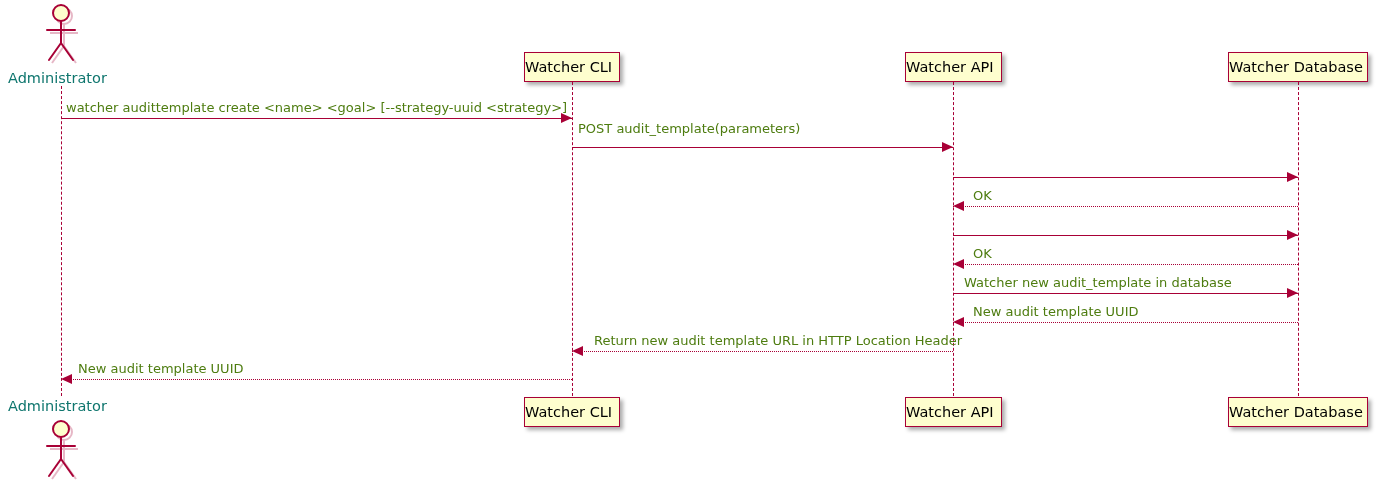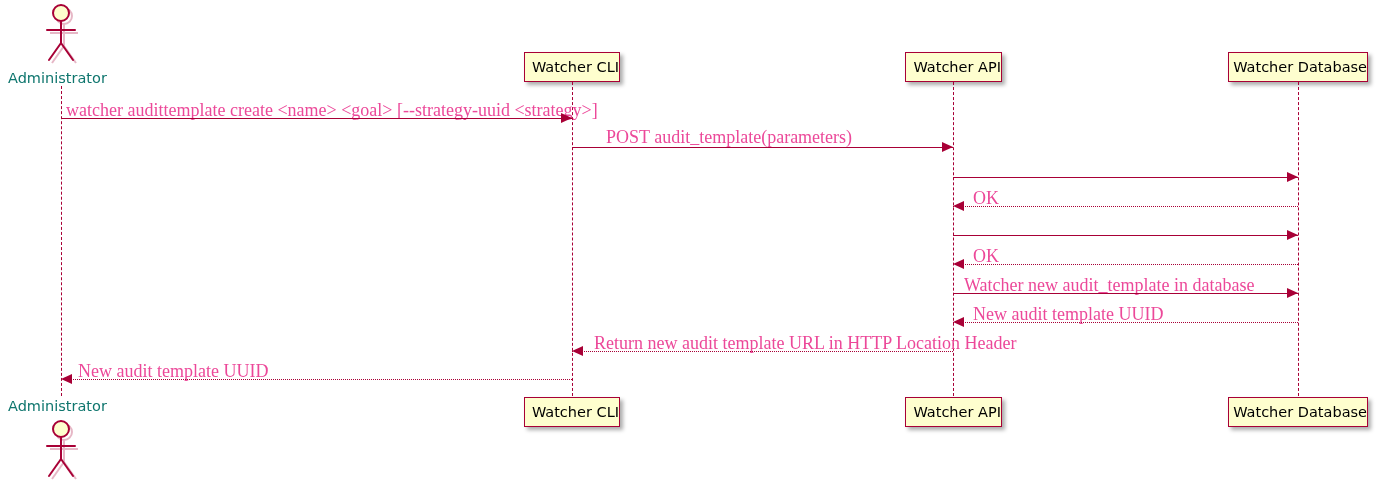--- a/index.html
+++ b/index.html
@@ -12,21 +12,21 @@
 
   
   .pbox{
     position:absolute;
     background:#FEFECE;
     border:1.5px solid #A80036;
     box-shadow:3px 3px 4px rgba(0,0,0,.33);
     color:#000000;
     font-size:14.5px;
     line-height:1;
-    display:flex;align-items:center;justify-content:flex-end;
+    display:flex;align-items:center;justify-content:flex-start;
     box-sizing:border-box;
     white-space:nowrap;
     height:30px;
   }
 
   
   .actor{position:absolute;}
   .actor-label{
     position:absolute;
     font-size:14.5px;color:#0f766e;white-space:nowrap;
@@ -43,25 +43,24 @@
   .msg-line{
     position:absolute;
     height:0;
     border-top:1.4px solid #A80036;
   }
   .msg-line.dotted{
     border-top:1.4px dotted #A80036;
   }
   .msg-label{
     position:absolute;
-    font-size:18px;
-    color:#ec4899;
+    font-size:13px;
+    color:#4d7c0f;
     white-space:nowrap;
     line-height:1;
-    font-family:Liberation Serif, serif;
   }
   .arrowhead{
     position:absolute;
     width:0;height:0;
     border-top:5px solid transparent;
     border-bottom:5px solid transparent;
   }
   .arrowhead.right{border-left:11px solid #A80036;}
   .arrowhead.left{border-right:11px solid #A80036;}
 </style>
@@ -100,21 +99,21 @@
 
   <div class="lifeline" style="left:61px;top:86px;height:310px;"></div>
   <div class="lifeline" style="left:572px;top:82px;height:314px;"></div>
   <div class="lifeline" style="left:953px;top:82px;height:314px;"></div>
   <div class="lifeline" style="left:1298px;top:82px;height:314px;"></div>
 
   <div class="msg-label" style="left:66px;top:101px;">watcher audittemplate create &lt;name&gt; &lt;goal&gt; [--strategy-uuid &lt;strategy&gt;]</div>
   <div class="msg-line" style="left:61px;top:118px;width:511px;"></div>
   <div class="arrowhead right" style="left:561px;top:113px;"></div>
 
-  <div class="msg-label" style="left:578px;top:128px;margin-left:28px;">POST audit_template(parameters)</div>
+  <div class="msg-label" style="left:578px;top:122px;">POST audit_template(parameters)</div>
   <div class="msg-line" style="left:572px;top:147px;width:381px;"></div>
   <div class="arrowhead right" style="left:942px;top:142px;"></div>
 
   <div class="msg-line" style="left:953px;top:177px;width:345px;"></div>
   <div class="arrowhead right" style="left:1287px;top:172px;"></div>
 
   <div class="msg-label" style="left:973px;top:189px;">OK</div>
   <div class="msg-line dotted" style="left:953px;top:206px;width:345px;"></div>
   <div class="arrowhead left" style="left:953px;top:201px;"></div>
 

